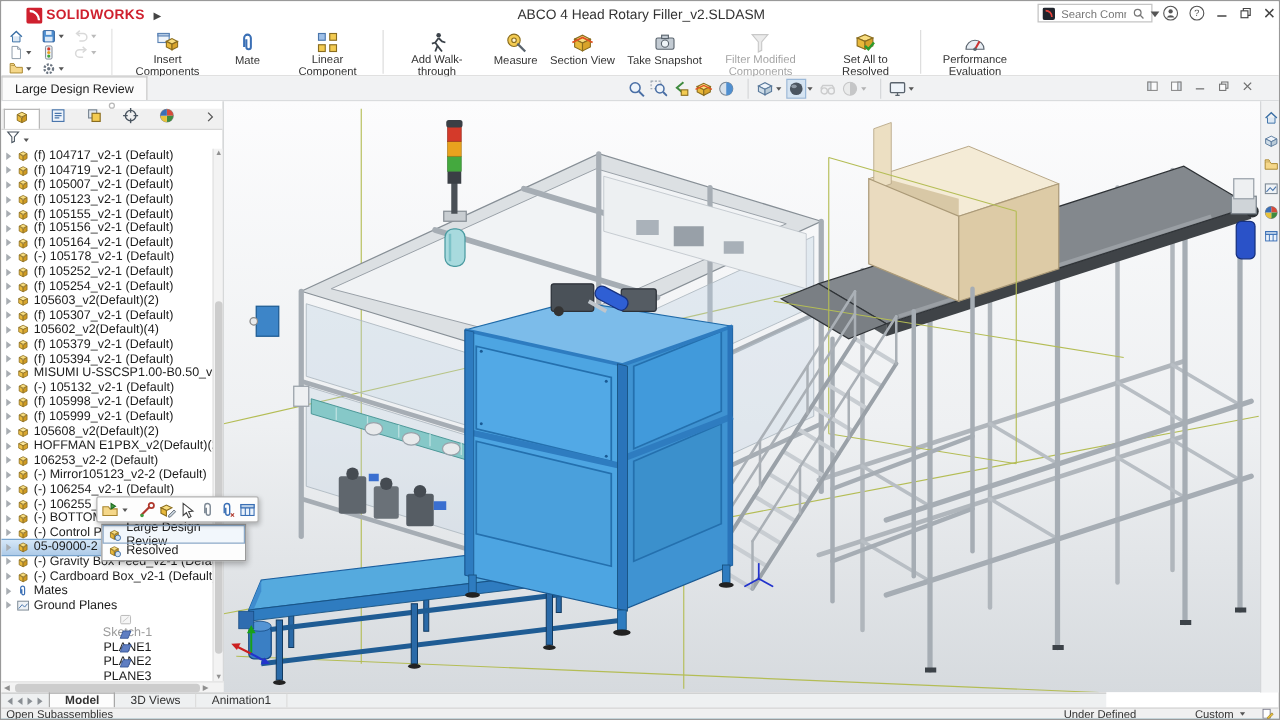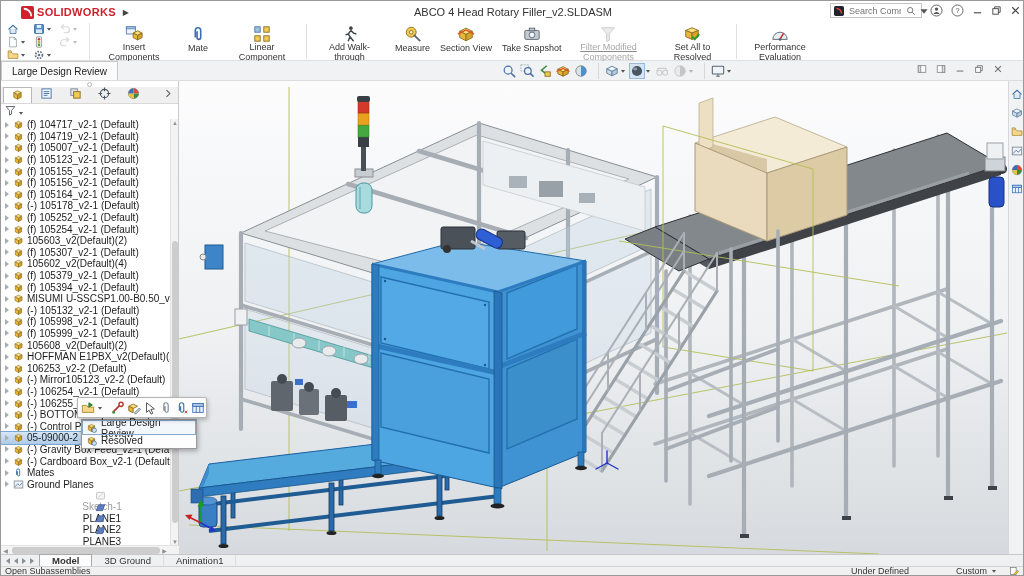--- a/index.html
+++ b/index.html
@@ -24,21 +24,21 @@
   .qitem{display:flex;align-items:center;}
   .qico svg{width:12px;height:12px;display:block;}
   .qcaret svg{width:6px;height:6px;display:block;margin-left:1px;}
   .qitem.disabled{opacity:.4;filter:grayscale(1);}
   .cm-buttons{display:flex;align-items:stretch;padding:1px 2px;}
   .cmbtn{display:flex;flex-direction:column;align-items:center;justify-content:flex-start;padding:1px 5px 0 5px;min-width:44px;max-width:84px;}
   .cmbtn .cicon{height:19px;}
   .cicon svg{width:18px;height:18px;display:block;}
   .clabel{font-size:9px;line-height:9.5px;text-align:center;color:#333;max-width:80px;}
   .bcaret svg{width:6px;height:6px;display:block;margin-top:1px;}
-  .cmbtn.disabled{opacity:.45;filter:grayscale(1);text-decoration:underline;}
+  .cmbtn.disabled{opacity:.45;filter:grayscale(1);}
   .cmbtn.sep{border-left:1px solid #dedede;margin-left:2px;padding-left:7px;}
   
   .tabrow{position:absolute;left:0;top:60px;width:1024px;height:20px;background:#f1f2f3;border-bottom:1px solid #dadcde;}
   .cm-tab{position:absolute;left:0;top:0;height:19px;padding:0 10px;background:#fbfbfb;border:1px solid #c8c8c8;border-bottom:none;font-size:10px;color:#222;display:flex;align-items:center;}
   .headsup{position:absolute;left:500px;top:1px;height:18px;display:flex;align-items:center;gap:2px;}
   .hwrap{display:flex;align-items:center;padding:1px;}
   .hwrap.grp{margin-left:7px;border-left:1px solid #d6d8da;padding-left:6px;}
   .hwrap.active .hbtn{background:#d5e4f2;outline:1px solid #9ab8d8;}
   .hwrap.disabled{opacity:.4;filter:grayscale(1);}
   .hbtn svg{width:14px;height:14px;display:block;}
@@ -82,21 +82,21 @@
   
   .ctx-toolbar{position:absolute;left:76px;top:316px;width:130px;height:21px;background:#fdfdfd;border:1px solid #b4b4b4;border-radius:2px;box-shadow:1px 2px 4px rgba(0,0,0,.25);display:flex;align-items:center;gap:2px;padding:0 3px;z-index:30;}
   .ctx-toolbar .pico svg{width:14px;height:14px;display:block;}
   .ctx-toolbar .pico.small svg{width:6px;height:6px;}
   .ctx-toolbar .pico.gap{margin-left:6px;}
   .ctx-menu{position:absolute;left:80px;top:338px;width:116px;background:#fdfdfd;border:1px solid #9a9a9a;box-shadow:1px 2px 5px rgba(0,0,0,.3);z-index:29;padding:1px;}
   .mrow{height:13px;display:flex;align-items:center;gap:4px;padding:0 3px;font-size:10px;color:#222;}
   .mrow.boxed{outline:1px solid #8aa8c8;background:#f2f7fc;}
   .mrow .mico svg{width:11px;height:11px;display:block;}
   
-  .doctabs{position:absolute;left:0;top:553px;width:1024px;height:12px;background:#eef0f1;border-top:1px solid #c8c8c8;display:flex;align-items:stretch;font-size:9.5px;}
+  .doctabs{position:absolute;left:0;top:553px;width:884px;height:12px;background:#eef0f1;border-top:1px solid #c8c8c8;display:flex;align-items:stretch;font-size:9.5px;}
   .nav{display:flex;align-items:center;gap:4px;padding:0 5px;}
   .nav span{width:0;height:0;border-top:3px solid transparent;border-bottom:3px solid transparent;}
   .nav .lt{border-right:4px solid #8a8f94;}
   .nav .rt{border-left:4px solid #8a8f94;}
   .dtab{padding:0 12px;display:flex;align-items:center;color:#333;border-right:1px solid #ddd;}
   .dtab.active{background:#fdfdfd;font-weight:bold;border:1px solid #a8a8a8;border-bottom:none;margin-top:-1px;}
   .statusbar{position:absolute;left:0;top:565px;width:1024px;height:11px;background:#f0f0f0;border-top:1px solid #d4d4d4;border-bottom:2px solid #15627e;font-size:9px;color:#333;}
   .sb-left{position:absolute;left:4px;top:0;line-height:9px;}
   .sb-def{position:absolute;right:116px;top:0;line-height:9px;}
   .sb-custom{position:absolute;right:28px;top:0;line-height:9px;display:flex;gap:4px;align-items:center;}
@@ -1400,21 +1400,21 @@
   <div class="doctabs">
     <div class="nav">
       <span class="lt"></span>
         <span class="lt"></span>
         <span class="rt"></span>
         <span class="rt"></span>
     </div>
     <div style="display:flex;">
 
     <div class="dtab active">Model</div>
-        <div class="dtab">3D Ground</div>
+        <div class="dtab">3D Views</div>
         <div class="dtab">Animation1</div>
       </div>
   </div>
 
   <div class="statusbar">
     <span class="sb-left">Open Subassemblies</span>
     <span class="sb-def">Under Defined</span>
     <span class="sb-custom">
       <span>Custom</span>
       <span><svg viewBox="0 0 8 8">

